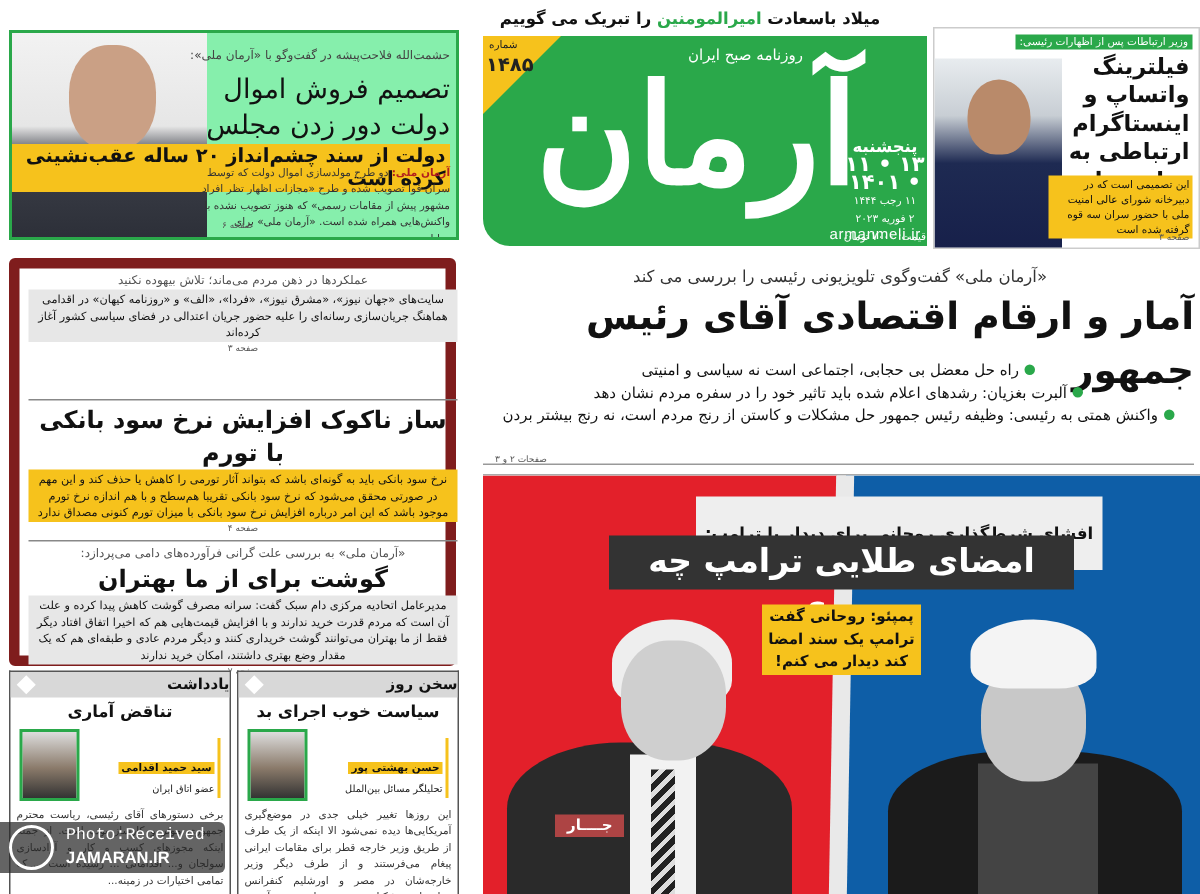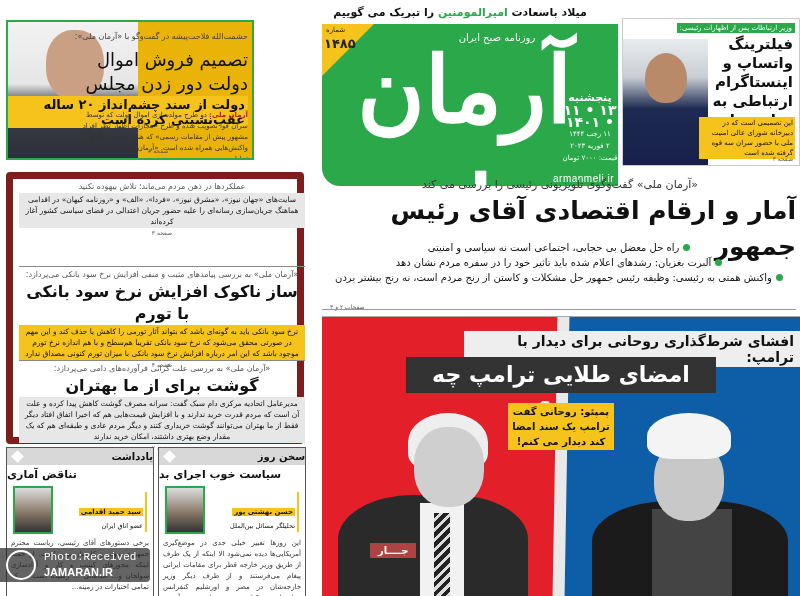--- a/index.html
+++ b/index.html
@@ -1,40 +1,40 @@
 <!DOCTYPE html>
 <html><head>
 <meta charset="utf-8">
 <style>
 *{box-sizing:border-box;margin:0;padding:0}
 body{width:800px;height:596px;overflow:hidden;background:#fff;font-family:"DejaVu Sans",sans-serif;direction:rtl;position:relative;color:#111}
 .abs{position:absolute}
 
 #topline{left:300px;top:2px;width:320px;height:22px;font-size:11px;font-weight:bold;text-align:center;line-height:22px;color:#111}
 #topline .hl{color:#2aa84a}
-#masthead{left:322px;top:24px;width:296px;height:162px;background:#2aa84a;border-radius:0 0 0 18px;overflow:hidden}
+#masthead{left:322px;top:24px;width:296px;height:140px;background:#2aa84a;border-radius:0 0 0 18px;overflow:hidden}
 #logo{left:40px;top:6px;width:210px;height:130px;color:#fff;font-family:"DejaVu Serif",serif;font-size:92px;font-weight:bold;line-height:120px;text-align:center;letter-spacing:-6px}
 #subtitle{left:120px;top:8px;width:110px;font-size:10px;color:#fff;text-align:center}
 #issue{left:0;top:0;width:52px;height:52px;background:#f6c21c;clip-path:polygon(0 0,100% 0,0 100%)}
 #issue-label{left:4px;top:2px;font-size:7px;color:#222}
 #issue-num{left:2px;top:12px;font-size:13px;font-weight:bold;color:#222}
 #dateblock{right:0;top:68px;width:56px;font-size:7px;color:#fff;text-align:center;line-height:12px}
 #dateblock .day{font-size:11px;font-weight:bold}
 #dateblock .jal{font-size:14px;font-weight:bold}
 #site{right:4px;bottom:2px;font-size:10px;color:#fff;direction:ltr;font-family:"Liberation Sans",sans-serif;letter-spacing:0.5px}
 
 #tr-box{left:622px;top:18px;width:178px;height:148px;border:1px solid #ccc;background:#fff;overflow:hidden}
 #tr-kicker{right:4px;top:4px;background:#2aa84a;color:#fff;font-size:7px;padding:1px 3px}
 #tr-title{right:6px;top:16px;width:100px;font-size:15px;font-weight:bold;line-height:19px;text-align:right}
 #tr-photo{left:0;top:20px;width:85px;height:127px;background:linear-gradient(180deg,#e8ecef 0%,#c8ced4 30%,#1e2a52 55%,#17204a 100%)}
 #tr-face{left:22px;top:14px;width:42px;height:50px;border-radius:50% 50% 45% 45%;background:#b98a6a}
 #tr-quote{right:4px;top:98px;width:96px;font-size:7px;line-height:10px;background:#f6c21c;padding:1px 2px;text-align:right}
 #tr-page{right:6px;bottom:3px;font-size:6px;color:#555}
 
-#tl-box{left:6px;top:20px;width:248px;height:140px;border:2px solid #2aa84a;background:#eab308;overflow:hidden}
+#tl-box{left:6px;top:20px;width:300px;height:140px;border:2px solid #2aa84a;background:#86efac;overflow:hidden}
 #tl-photo{left:0;top:0;width:130px;height:138px;background:linear-gradient(180deg,#f2f2f2 0%,#e6e6e6 45%,#3c3f48 60%,#2c2f38 100%)}
 #tl-face{left:38px;top:8px;width:58px;height:70px;border-radius:45%;background:#caa085}
 #tl-kicker{right:4px;top:10px;font-size:8px;color:#444}
 #tl-title{right:4px;top:26px;width:170px;font-size:18px;font-weight:normal;line-height:24px;text-align:right}
 #tl-high{right:4px;top:74px;font-size:13px;font-weight:bold;background:#f6c21c;padding:1px 3px}
 #tl-body{right:4px;top:88px;width:168px;font-size:7px;line-height:11px;color:#333;text-align:right}
 #tl-body .lead{color:#b31e1e;font-weight:bold}
 #tl-page{left:140px;bottom:4px;font-size:6px;color:#555}
 
 #main-kicker{left:330px;top:178px;width:460px;text-align:center;font-size:11px;color:#333}
@@ -51,37 +51,37 @@
 .sec .ttl{font-size:16px;font-weight:bold;line-height:22px}
 .sec .body{font-size:7.5px;line-height:11px;padding:1px 3px}
 .sec .gray{background:#e7e7e7}
 .sec .yel{background:#f6c21c}
 .sec .pg{font-size:6px;color:#555;line-height:9px}
 .divider{position:absolute;left:6px;width:286px;height:1px;background:#888}
 
 .col-box{position:absolute;top:447px;width:148px;height:149px;border:1px solid #555;border-bottom:none;background:#fff;overflow:hidden}
 .col-hdr{position:absolute;top:0;left:0;right:0;height:17px;background:#d8d8d8;font-size:10px;font-weight:bold;text-align:right;line-height:17px}
 .col-diamond{position:absolute;left:6px;top:4px;width:9px;height:9px;background:#fff;transform:rotate(45deg)}
-.col-ttl{position:absolute;top:20px;left:0;right:0;text-align:left;font-size:11px;font-weight:bold}
+.col-ttl{position:absolute;top:20px;left:0;right:0;text-align:center;font-size:11px;font-weight:bold}
 .col-photo{position:absolute;left:6px;top:38px;width:40px;height:48px;border:2px solid #2aa84a;background:linear-gradient(180deg,#ddd,#8a7a6a 55%,#333)}
 .col-name{position:absolute;right:10px;top:60px;background:#f6c21c;font-size:7px;font-weight:bold;padding:0 2px}
 .col-role{position:absolute;right:10px;top:74px;font-size:6.5px}
 .col-vline{position:absolute;right:6px;top:44px;width:2px;height:40px;background:#f6c21c}
 .col-body{position:absolute;top:90px;left:4px;right:4px;font-size:7px;line-height:11px;text-align:justify;color:#333}
 
 #wm{left:0;top:548px;width:150px;height:34px;background:rgba(40,40,40,.72);border-radius:0 4px 4px 0}
 #wm-logo{left:6px;top:2px;width:30px;height:30px;border:2px solid #fff;border-radius:50%}
 #wm-t1{left:44px;top:3px;font-size:11px;color:#fff;direction:ltr;font-family:Liberation Mono, monospace}
 #wm-t2{left:44px;top:18px;font-size:11px;color:#fff;direction:ltr;font-family:"Liberation Sans",sans-serif;font-weight:bold}
 
 #big{left:322px;top:316px;width:478px;height:280px;overflow:hidden;border-top:1px solid #aaa}
 #red{left:0;top:0;width:236px;height:280px;background:#e3202a}
 #blue{left:242px;top:0;width:236px;height:280px;background:#0e5ea7}
 #sep{left:233px;top:0;width:12px;height:280px;background:#e9e9e9;transform:skewX(-1deg)}
-#big-kicker{left:142px;top:14px;background:#eee;font-size:14px;font-weight:bold;padding:2px 6px}
+#big-kicker{left:142px;top:14px;background:#eee;font-size:11px;font-weight:bold;padding:18px 6px}
 #big-title{left:84px;top:40px;width:310px;height:36px;background:#333;color:#fff;font-size:22px;font-weight:bold;text-align:center;line-height:36px}
 #big-quote{left:186px;top:86px;width:106px;background:#f6c21c;font-size:10px;font-weight:bold;text-align:center;line-height:15px;padding:1px 2px}
 #trump{left:16px;top:96px;width:190px;height:184px}
 #trump-hair{left:70px;top:0;width:80px;height:58px;border-radius:50% 50% 30% 30%;background:#eee}
 #trump-face{left:76px;top:14px;width:70px;height:80px;border-radius:45%;background:#cfcfcf}
 #trump-body{left:0;top:82px;width:190px;height:110px;border-radius:40% 40% 0 0;background:#2a2a2a}
 #trump-shirt{left:82px;top:90px;width:44px;height:100px;background:#f2f2f2}
 #trump-tie{left:96px;top:100px;width:16px;height:90px;background:repeating-linear-gradient(135deg,#222 0 4px,#ddd 4px 7px)}
 #jaar{left:48px;top:226px;background:rgba(230,80,80,.7);color:#fff;font-size:10px;font-weight:bold;padding:2px 8px}
 #rouhani{left:270px;top:96px;width:196px;height:184px}
@@ -145,21 +145,20 @@
 <div id="main-rule" class="abs"></div>
 
 <div id="lc-box" class="abs">
   <div class="sec" style="top:2px">
     <div class="kick">عملکردها در ذهن مردم می‌ماند؛ تلاش بیهوده نکنید</div>
     <div class="body gray">سایت‌های «جهان نیوز»، «مشرق نیوز»، «فردا»، «الف» و «روزنامه کیهان» در اقدامی هماهنگ جریان‌سازی رسانه‌ای را علیه حضور جریان اعتدالی در فضای سیاسی کشور آغاز کرده‌اند</div>
     <div class="pg">صفحه ۳</div>
   </div>
   <div class="divider" style="top:87px"></div>
   <div class="sec" style="top:90px">
-    <div class="kick">«آرمان ملی» به بررسی پیامدهای مثبت و منفی افزایش نرخ سود بانکی می‌پردازد:</div>
     <div class="ttl">ساز ناکوک افزایش نرخ سود بانکی با تورم</div>
     <div class="body yel">نرخ سود بانکی باید به گونه‌ای باشد که بتواند آثار تورمی را کاهش یا حذف کند و این مهم در صورتی محقق می‌شود که نرخ سود بانکی تقریبا هم‌سطح و با هم اندازه نرخ تورم موجود باشد که این امر درباره افزایش نرخ سود بانکی با میزان تورم کنونی مصداق ندارد</div>
     <div class="pg">صفحه ۴</div>
   </div>
   <div class="divider" style="top:181px"></div>
   <div class="sec" style="top:184px">
     <div class="kick">«آرمان ملی» به بررسی علت گرانی فرآورده‌های دامی می‌پردازد:</div>
     <div class="ttl">گوشت برای از ما بهتران</div>
     <div class="body gray">مدیرعامل اتحادیه مرکزی دام سبک گفت: سرانه مصرف گوشت کاهش پیدا کرده و علت آن است که مردم قدرت خرید ندارند و با افزایش قیمت‌هایی هم که اخیرا اتفاق افتاد دیگر فقط از ما بهتران می‌توانند گوشت خریداری کنند و دیگر مردم عادی و طبقه‌ای هم که یک مقدار وضع بهتری داشتند، امکان خرید ندارند</div>
     <div class="pg">صفحه ۷</div>

